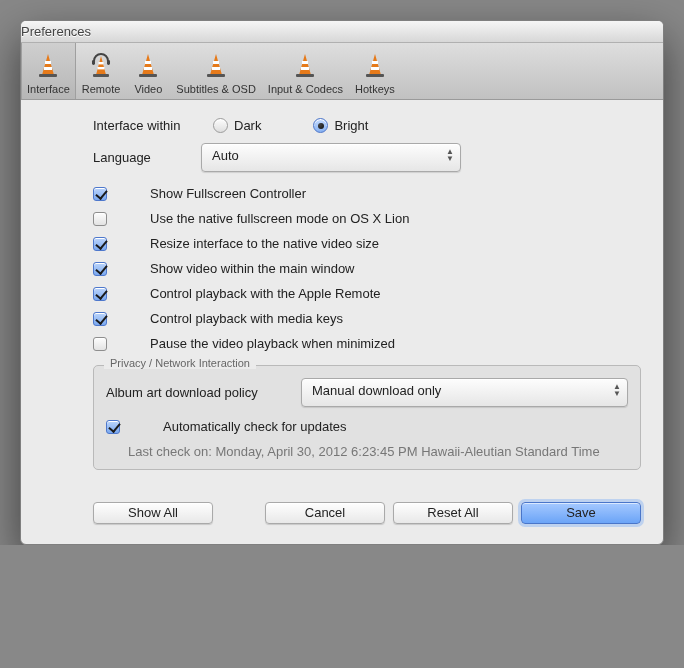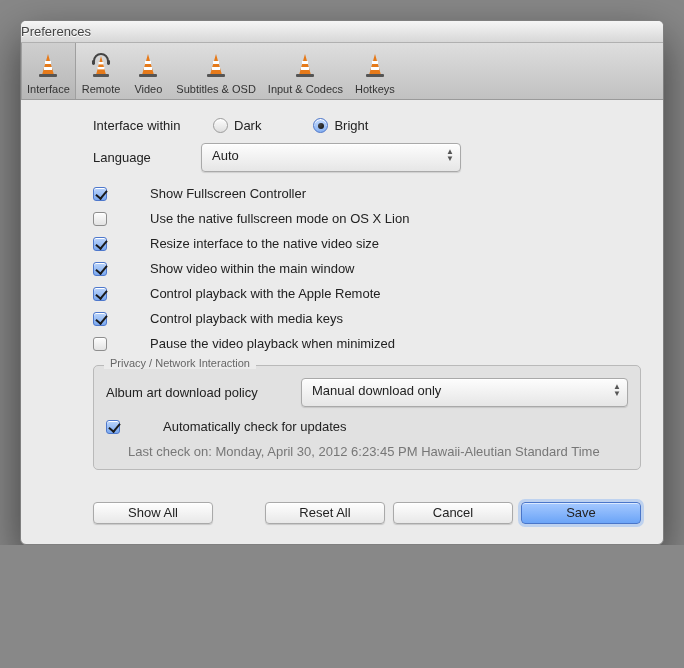--- a/index.html
+++ b/index.html
@@ -351,17 +351,17 @@
         <span>Automatically check for updates</span>
       </div>
       <div class="last-check">Last check on: Monday, April 30, 2012 6:23:45 PM Hawaii-Aleutian Standard Time</div>
     </div>
 
   </div>
 
   <div class="footer">
     <div class="btn">Show All</div>
     <div style="flex:1"></div>
+    <div class="btn">Cancel</div>
     <div class="btn">Reset All</div>
-    <div class="btn">Cancel</div>
     <div class="btn primary">Save</div>
   </div>
 </div>
 
 </body></html>

